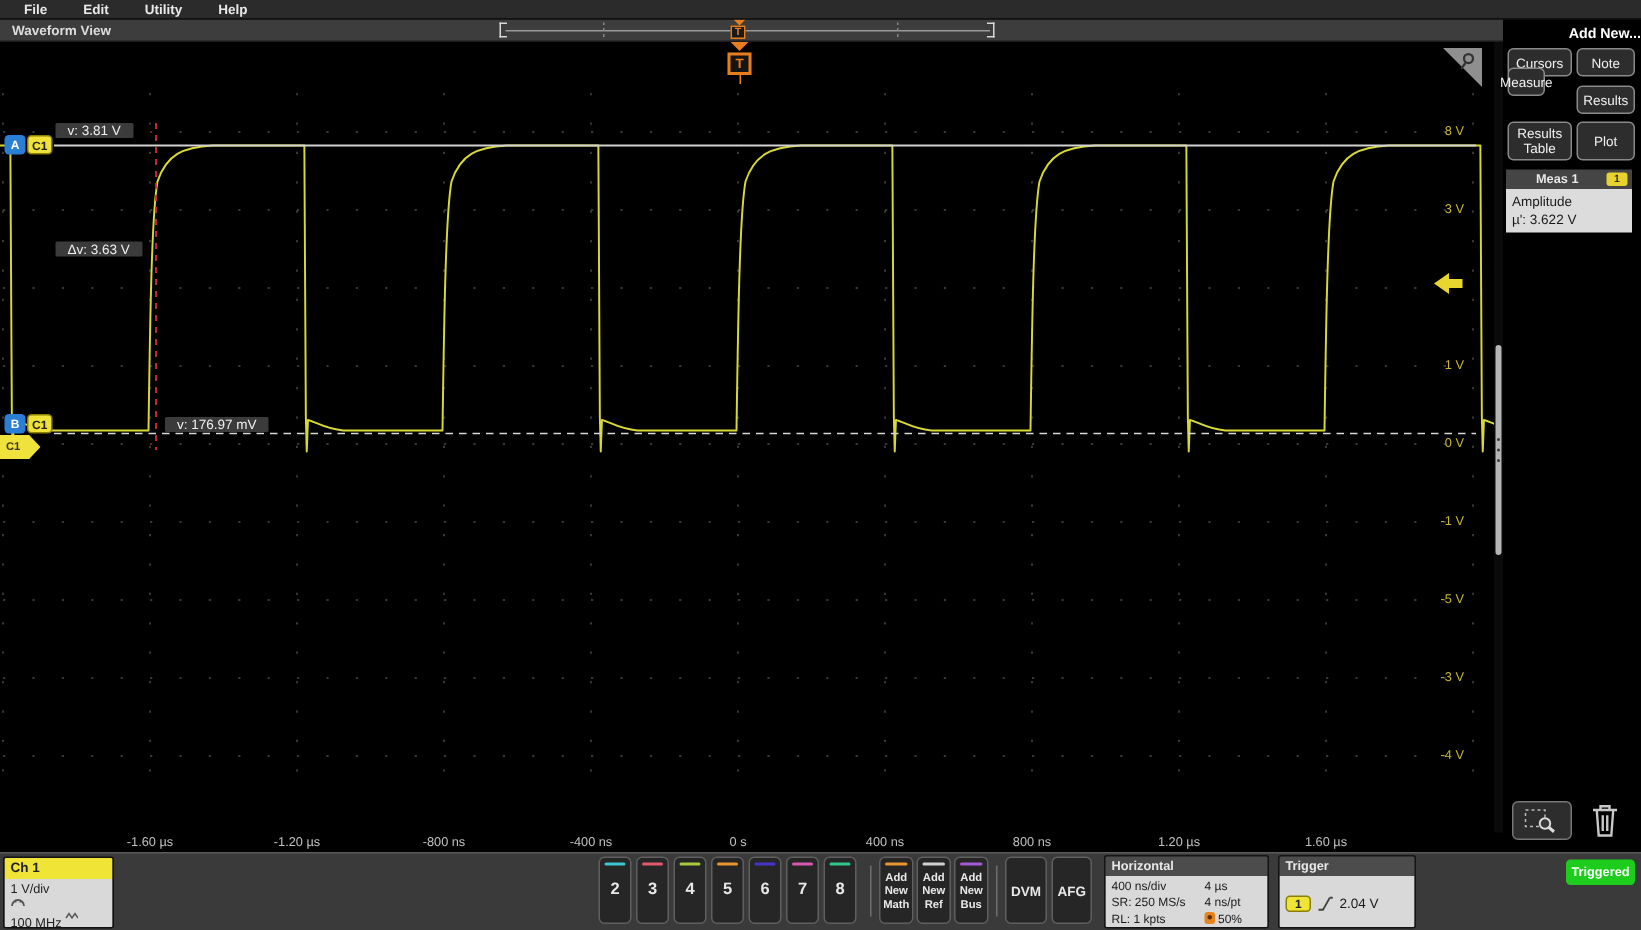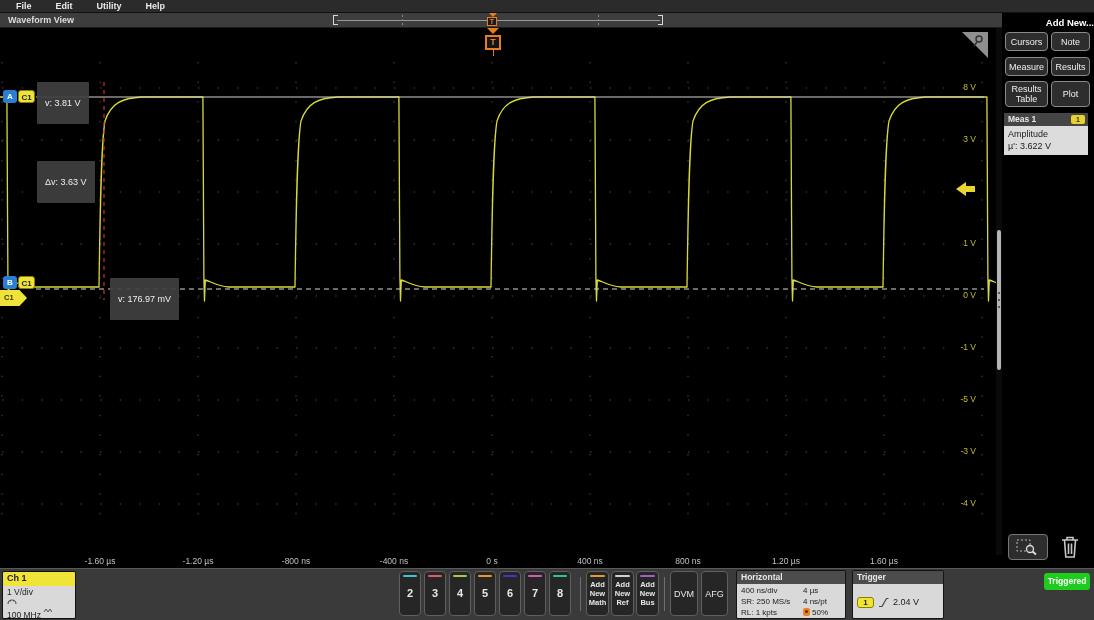--- a/index.html
+++ b/index.html
@@ -26,21 +26,21 @@
   #ov-trig .tri{width:0;height:0;border-left:4px solid transparent;border-right:4px solid transparent;
     border-top:4px solid #e87d1e;margin:0 auto}
   #ov-trig .tbox{width:10px;height:9px;border:1px solid #e87d1e;background:#1a1a1a;color:#e87d1e;
     font-size:7px;font-weight:bold;line-height:7px}
 
   
   #plot{left:0;top:28px;width:996px;height:527px;background:#000;overflow:hidden}
   #plot svg{position:absolute;left:0;top:0}
   .ylab{position:absolute;width:30px;text-align:right;color:#c9b92f;font-size:8.5px}
   .readout{position:absolute;background:rgba(64,64,64,.93);color:#efefef;font-size:9px;
-    padding:16px 8px;white-space:nowrap;border-radius:1px}
+    padding:0 8px;white-space:nowrap;border-radius:1px}
   .badge-a{position:absolute;width:14px;height:13px;background:#2a7fd4;border-radius:3px;
     color:#fff;font-size:8px;font-weight:bold;text-align:center;line-height:13px}
   .badge-c1{position:absolute;width:17px;height:13px;background:#efe23a;border-radius:3px;
     color:#222;font-size:8px;font-weight:bold;text-align:center;line-height:13px;border:1px solid #8a7f00}
   #ch-ref-marker{position:absolute;left:0;top:262px;width:27px;height:16px;background:#efe23a;
     color:#3a3a00;font-size:7.5px;font-weight:bold;line-height:16px;padding-left:4px;
     clip-path:polygon(0 0,72% 0,100% 50%,72% 100%,0 100%)}
   #trig-flag{position:absolute;left:484px;top:0;width:18px;height:36px;text-align:center}
   .chev{width:0;height:0;border-left:6px solid transparent;border-right:6px solid transparent;
     border-top:6px solid #e87d1e;margin:0 auto 1px auto}
@@ -65,21 +65,21 @@
 
   
   #sidebar{left:1002px;top:13px;width:92px;height:555px;background:#000}
   #addnew-title{position:absolute;left:0;top:4px;width:92px;text-align:right;color:#fff;
     font-size:9.5px;font-weight:bold}
   .sbtn{position:absolute;background:#2d2d2d;border:1px solid #8a8a8a;border-radius:4px;
     color:#f0f0f0;font-size:9px;display:flex;align-items:center;justify-content:center;
     text-align:center;line-height:10px;cursor:pointer}
   #meas-panel{position:absolute;left:2px;top:100px;width:84px}
   #meas-header{height:13px;background:#454545;color:#e8e8e8;font-size:8.5px;font-weight:bold;
-    padding:1px 4px;position:relative}
+    padding:1px 20px;position:relative}
   #meas-badge{position:absolute;right:3px;top:2px;width:14px;height:9px;background:#e8d22e;
     border-radius:2px;color:#333;font-size:7px;font-weight:bold;text-align:center;line-height:9px}
   #meas-body{background:#dcdcdc;color:#1a1a1a;font-size:9px;padding:2px 4px 3px 4px;line-height:12px}
   .tool-btn{position:absolute;background:#2d2d2d;border:1px solid #777;border-radius:4px;
     display:flex;align-items:center;justify-content:center;cursor:pointer}
 
   
   #bottombar{left:0;top:568px;width:1094px;height:52px;background:#3a3a3a;border-top:1px solid #5a5a5a}
   #ch1-badge{position:absolute;left:2px;top:2px;width:74px;height:48px;border-radius:2px;
     overflow:hidden;border:1px solid #111;cursor:pointer}
@@ -90,21 +90,21 @@
   .chbtn .stripe{position:absolute;left:3px;top:3px;width:14px;height:2px;border-radius:1px}
   .chbtn .num{position:absolute;left:0;top:15px;width:100%;text-align:center;color:#e8e8e8;
     font-size:11px;font-weight:bold}
   .addbtn{position:absolute;top:2px;width:23px;height:45px;background:#262626;border:1px solid #5f5f5f;
     border-radius:4px;cursor:pointer}
   .addbtn .stripe{position:absolute;left:3px;top:3px;width:15px;height:2px;border-radius:1px}
   .addbtn .lbl{position:absolute;left:0;top:8px;width:100%;text-align:center;color:#e8e8e8;
     font-size:7.5px;font-weight:bold;line-height:9px}
   .sep{position:absolute;top:8px;width:1px;height:34px;background:#6e6e6e}
   .fnbtn{position:absolute;top:2px;height:45px;background:#262626;border:1px solid #5f5f5f;
-    border-radius:4px;color:#e8e8e8;font-size:9px;font-weight:normal;display:flex;
+    border-radius:4px;color:#e8e8e8;font-size:9px;font-weight:bold;display:flex;
     align-items:center;justify-content:center;cursor:pointer}
   .panel{position:absolute;top:1px;height:49px;border-radius:2px;overflow:hidden;
     border:1px solid #141414;cursor:pointer}
   .panel .phead{height:13px;background:#4c4c4c;color:#e8e8e8;font-size:8.5px;font-weight:bold;padding:1px 4px}
   .panel .pbody{background:#d9d9d9;color:#1a1a1a;font-size:8px;height:36px;padding:1px 4px;line-height:11px}
   .hrow{display:flex}
   .hrow .c1{width:62px}
   .hrow .c2{flex:1}
   #pct-icon{display:inline-block;width:7px;height:8px;background:#e8841e;border-radius:2px;
     position:relative;top:1px;margin-right:2px}
@@ -227,21 +227,21 @@
       <span class="grip-dot" style="top:62px"></span>
       <span class="grip-dot" style="top:69px"></span>
       <span class="grip-dot" style="top:76px"></span>
     </div>
   </div>
 
   <div id="sidebar" class="abs">
     <div id="addnew-title">Add New...</div>
     <div class="sbtn" style="left:3px;top:19px;width:43px;height:19px">Cursors</div>
     <div class="sbtn" style="left:49px;top:19px;width:39px;height:19px">Note</div>
-    <div class="sbtn" style="left:3px;top:44px;width:43px;height:19px">Measure</div>
+    <div class="sbtn" style="left:3px;top:32px;width:25px;height:19px">Measure</div>
     <div class="sbtn" style="left:49px;top:44px;width:39px;height:19px">Results</div>
     <div class="sbtn" style="left:3px;top:68px;width:43px;height:26px;padding:0 4px">Results Table</div>
     <div class="sbtn" style="left:49px;top:68px;width:39px;height:26px">Plot</div>
 
     <div id="meas-panel">
       <div id="meas-header">
         <span>Meas 1</span>
         <span id="meas-badge">1</span>
       </div>
       <div id="meas-body">

